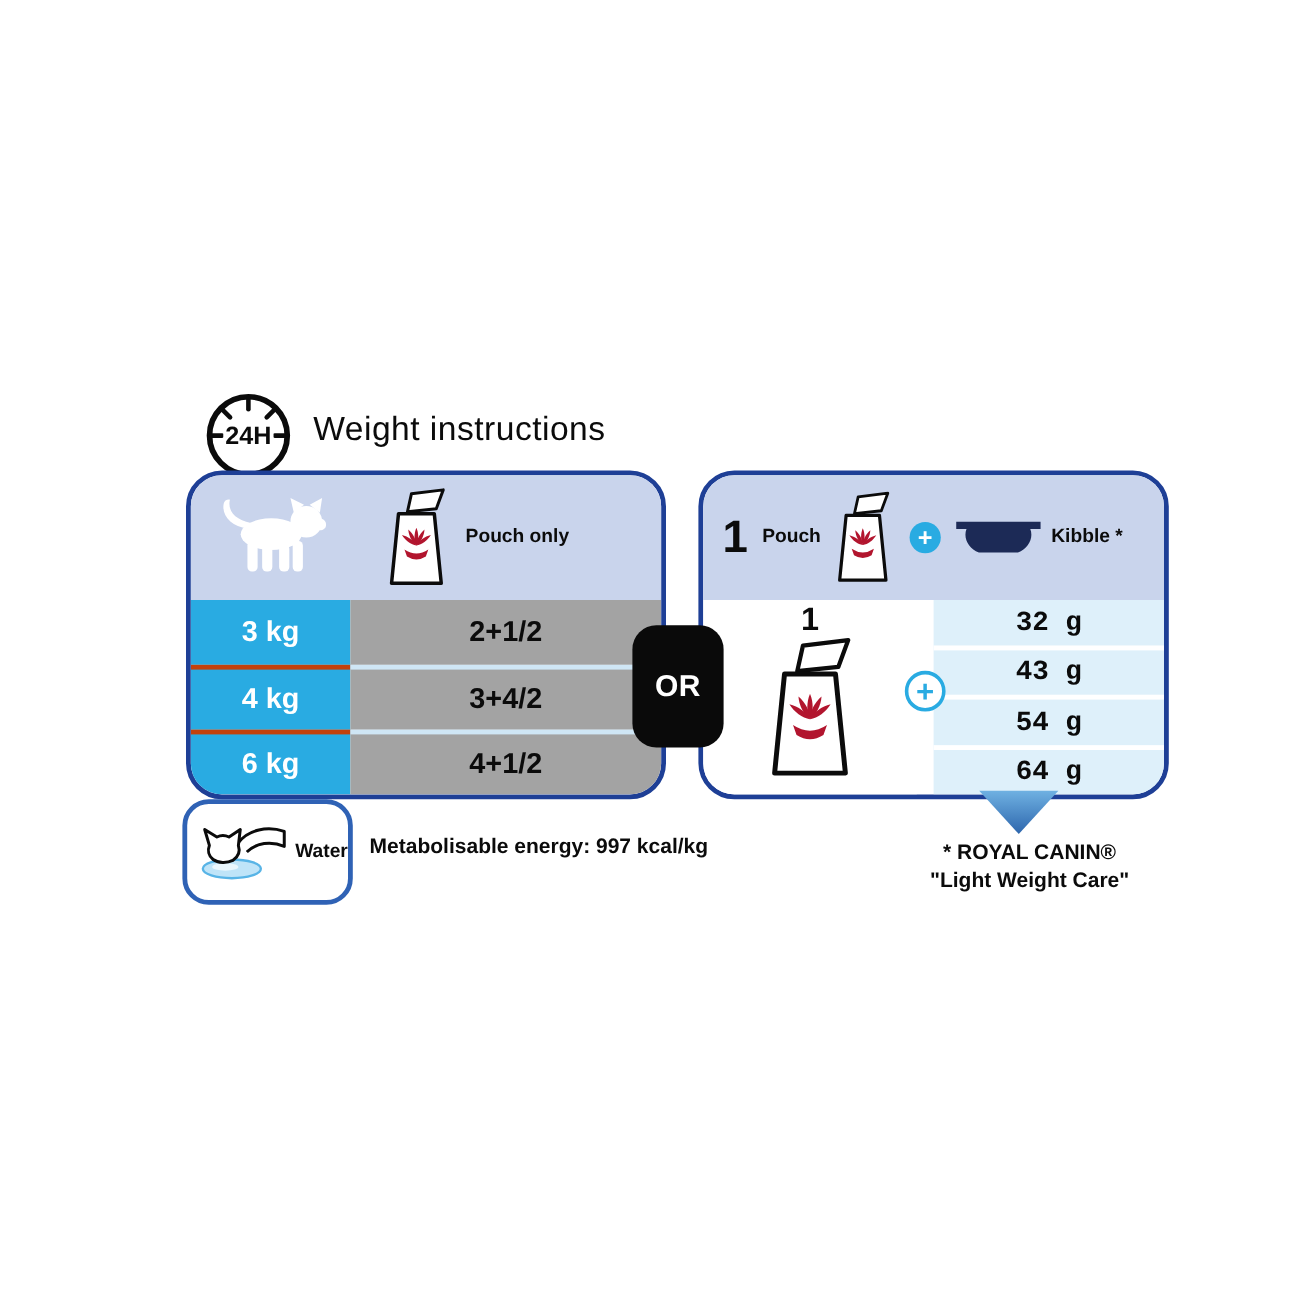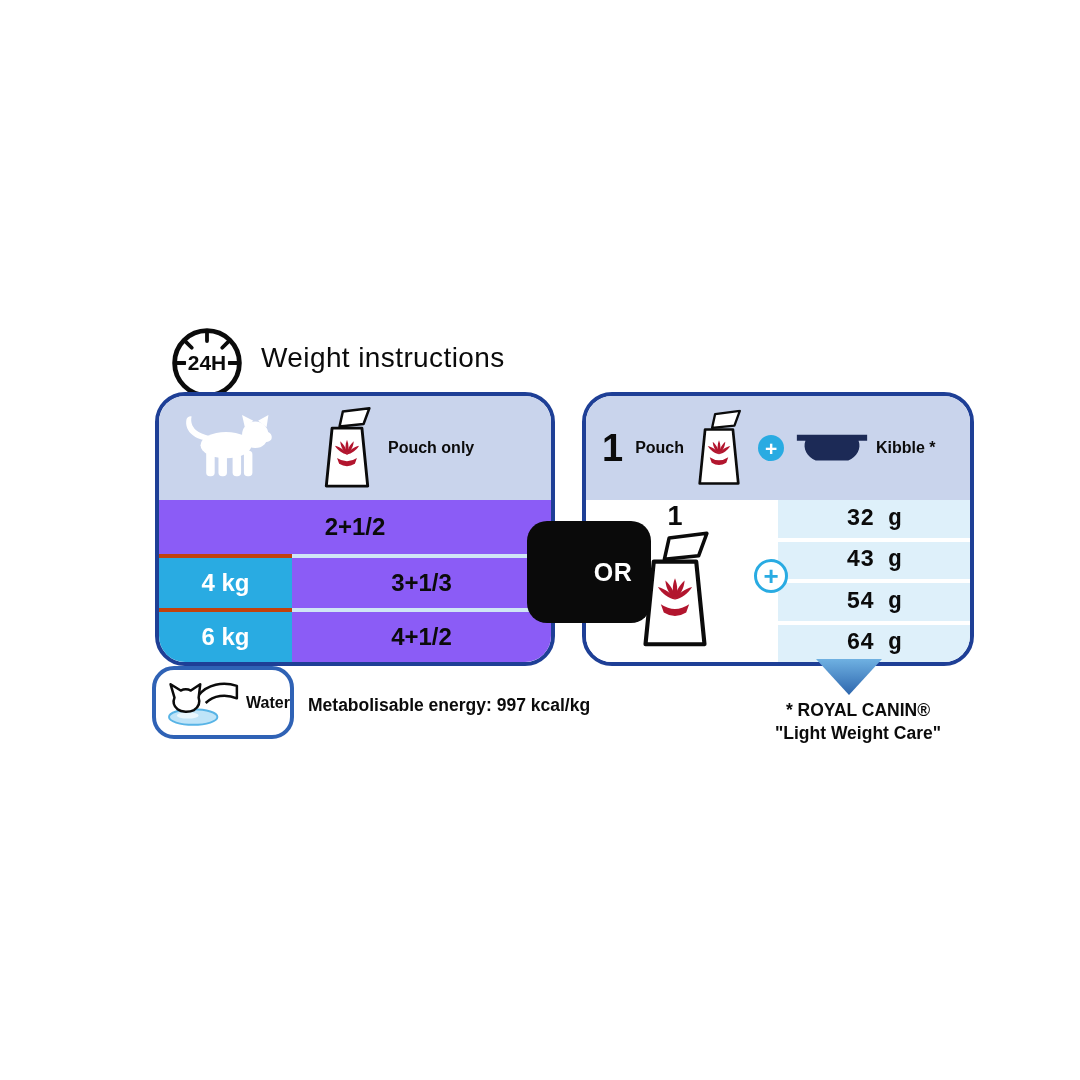--- a/index.html
+++ b/index.html
@@ -15,39 +15,39 @@
   .tbl-left{left:155px;top:392px;width:392px;height:266px;}
   .tbl-right{left:582px;top:392px;width:384px;height:266px;}
   .thead{height:104px;background:#c9d4ec;display:flex;align-items:center;}
   .cat-cell{width:133px;display:flex;justify-content:center;align-items:center;}
   .small-label{font-weight:bold;font-size:16px;white-space:nowrap;}
   .ml6{margin-left:6px}.ml8{margin-left:8px}.ml12{margin-left:12px}.ml24{margin-left:12px}.ml26{margin-left:26px}
 
   .rows{position:absolute;left:0;right:0;top:104px;bottom:0;display:flex;flex-direction:column;}
   .rowL{flex:1;display:flex;}
   .rowL .w{width:133px;background:#29abe2;color:#fff;font-weight:bold;font-size:24px;display:flex;align-items:center;justify-content:center;}
-  .rowL .v{flex:1;background:#8b5cf6;font-weight:bold;font-size:24px;display:flex;align-items:center;justify-content:center;}
+  .rowL .v{flex:1;background:#a3a3a3;font-weight:bold;font-size:24px;display:flex;align-items:center;justify-content:center;}
   .rowL + .rowL .w{border-top:4px solid #c2410c;}
   .rowL + .rowL .v{border-top:4px solid #cfe6f5;}
 
   .thead-r{padding-left:16px;}
   .big-one{font-size:38px;font-weight:bold;}
   .plus-solid{width:26px;height:26px;border-radius:50%;background:#29abe2;color:#fff;font-size:21px;font-weight:bold;display:flex;align-items:center;justify-content:center;line-height:1;flex:0 0 auto;}
   .tbody-r{position:absolute;left:0;right:0;top:104px;bottom:0;}
   .pouch-zone{position:absolute;left:0;top:0;bottom:0;width:178px;background:#fff;display:flex;flex-direction:column;align-items:center;}
   .pz-count{font-size:27px;font-weight:bold;margin-top:1px;line-height:30px;}
   .plus-outline{position:absolute;left:168px;top:59px;width:34px;height:34px;border-radius:50%;border:3px solid #29abe2;background:#fff;color:#29abe2;font-size:26px;font-weight:bold;display:flex;align-items:center;justify-content:center;line-height:1;z-index:3;box-sizing:border-box;}
   .grows{position:absolute;left:192px;right:0;top:0;bottom:0;display:flex;flex-direction:column;}
   .grow{flex:1;background:#def0fa;display:flex;align-items:center;justify-content:center;font-weight:bold;font-size:23px;font-family:Liberation Mono, monospace;}
   .grow + .grow{border-top:4px solid #ffffff;}
 
-  .or-badge{position:absolute;left:527px;top:521px;width:76px;height:102px;background:#0a0a0a;border-radius:20px;color:#fff;font-weight:bold;font-size:25px;display:flex;align-items:center;justify-content:center;z-index:6;letter-spacing:.5px;padding-left:48px;}
+  .or-badge{position:absolute;left:527px;top:521px;width:76px;height:102px;background:#0a0a0a;border-radius:20px;color:#fff;font-weight:bold;font-size:25px;display:flex;align-items:center;justify-content:center;z-index:6;letter-spacing:.5px;}
 
   
-  .water-box{position:absolute;left:152px;top:666px;width:142px;height:73px;border:4px solid #2f62b5;border-radius:22px;background:#fff;display:flex;align-items:center;box-sizing:border-box;}
+  .water-box{position:absolute;left:152px;top:666px;width:142px;height:88px;border:4px solid #2f62b5;border-radius:22px;background:#fff;display:flex;align-items:center;box-sizing:border-box;}
   .energy-note{position:absolute;left:308px;top:695px;font-weight:bold;font-size:17.5px;}
   .down-arrow{position:absolute;left:815px;top:658px;width:68px;height:38px;}
   .footnote{position:absolute;left:742px;top:699px;width:232px;text-align:center;font-weight:bold;font-size:17.5px;line-height:23px;}
 
   svg text{font-family:"Liberation Sans",sans-serif;}
 </style>
 </head>
 <body>
 
 <svg width="0" height="0" style="position:absolute" aria-hidden="true">
@@ -107,25 +107,26 @@
             <use href="#sym-cat"></use>
           </svg>
       </div>
       <svg class="ml26" width="58" height="88" viewBox="0 0 70 100">
           <use href="#sym-pouch"></use>
         </svg>
       <span class="small-label ml12">Pouch only</span>
     </div>
     <div class="rows">
       <div class="rowL">
+        <div class="w">3 kg</div>
         <div class="v">2+1/2</div>
       </div>
       <div class="rowL">
         <div class="w">4 kg</div>
-        <div class="v">3+1/3</div>
+        <div class="v">3+4/2</div>
       </div>
       <div class="rowL">
         <div class="w">6 kg</div>
         <div class="v">4+1/2</div>
       </div>
     </div>
   </div>
 
   <div class="or-badge">OR</div>
 

